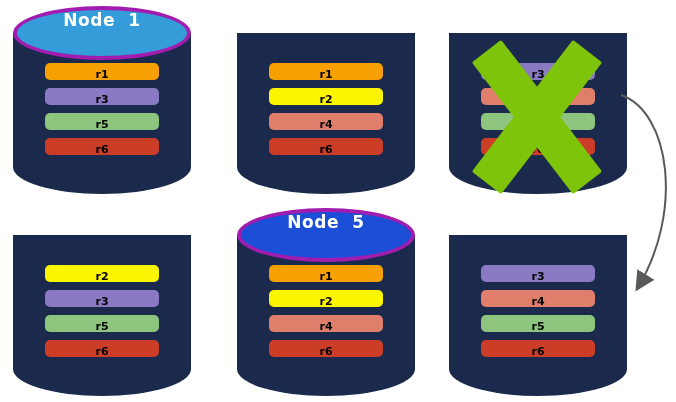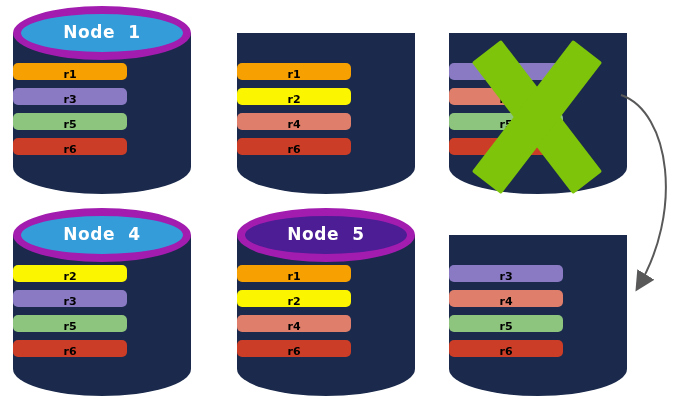--- a/index.html
+++ b/index.html
@@ -31,42 +31,41 @@
     top: 27px; bottom: 0;
     background: #1B2A4C;
     border-radius: 0 0 50% 50% / 0 0 27px 27px;
     z-index: 1;
   }
   .cyl-top {
     position: absolute;
     left: 0; right: 0; top: 0;
     height: 54px;
     box-sizing: border-box;
-    border: 8px solid #a21caf;
+    border: 4px solid #a21caf;
     border-radius: 50%;
     background: #349CD9;
     z-index: 2;
     display: flex;
-    align-items: center;
     justify-content: center;
   }
   .node-title {
     color: #ffffff;
     font-size: 17px;
     font-weight: bold;
     letter-spacing: 0.5px;
     word-spacing: 7px;
     padding-bottom: 2px;
   }
   .bars {
     position: absolute;
     left: 0; right: 0; top: 57px;
     display: flex;
     flex-direction: column;
-    align-items: flex-start;
+    align-items: center;
     gap: 8px;
     z-index: 3;
   }
   .bar {
     width: 114px;
     height: 17px;
     border-radius: 5px;
     text-align: center;
   }
   .bar-label {
@@ -139,34 +138,31 @@
       <div class="bar" style="background-color: rgb(203, 61, 38);"><span class="bar-label">r6</span></div>
     </div>
     <div class="fail-x">
       <div class="xbar xa" style="background-color: rgb(125, 196, 11);"></div>
       <div class="xbar xb" style="background-color: rgb(125, 196, 11);"></div>
     </div>
   </div>
 
   <div class="node n4">
     <div class="cyl-body" style="background-color: rgb(27, 42, 76);"></div>
-    <div class="cyl-top" style="background-color: rgb(52, 156, 217);">
-      <span class="node-title">Node 4</span>
-    </div>
     <div class="bars">
       <div class="bar" style="background-color: rgb(252, 245, 0);"><span class="bar-label">r2</span></div>
       <div class="bar" style="background-color: rgb(138, 122, 196);"><span class="bar-label">r3</span></div>
       <div class="bar" style="background-color: rgb(141, 197, 126);"><span class="bar-label">r5</span></div>
       <div class="bar" style="background-color: rgb(203, 61, 38);"><span class="bar-label">r6</span></div>
     </div>
   </div>
 
   <div class="node n5">
     <div class="cyl-body" style="background-color: rgb(27, 42, 76);"></div>
-    <div class="cyl-top" style="background-color: #4c1d95;">
+    <div class="cyl-top" style="background-color: #1d4ed8;">
       <span class="node-title">Node 5</span>
     </div>
     <div class="bars">
       <div class="bar" style="background-color: rgb(246, 160, 1);"><span class="bar-label">r1</span></div>
       <div class="bar" style="background-color: rgb(252, 245, 0);"><span class="bar-label">r2</span></div>
       <div class="bar" style="background-color: rgb(223, 126, 107);"><span class="bar-label">r4</span></div>
       <div class="bar" style="background-color: rgb(203, 61, 38);"><span class="bar-label">r6</span></div>
     </div>
   </div>
 

